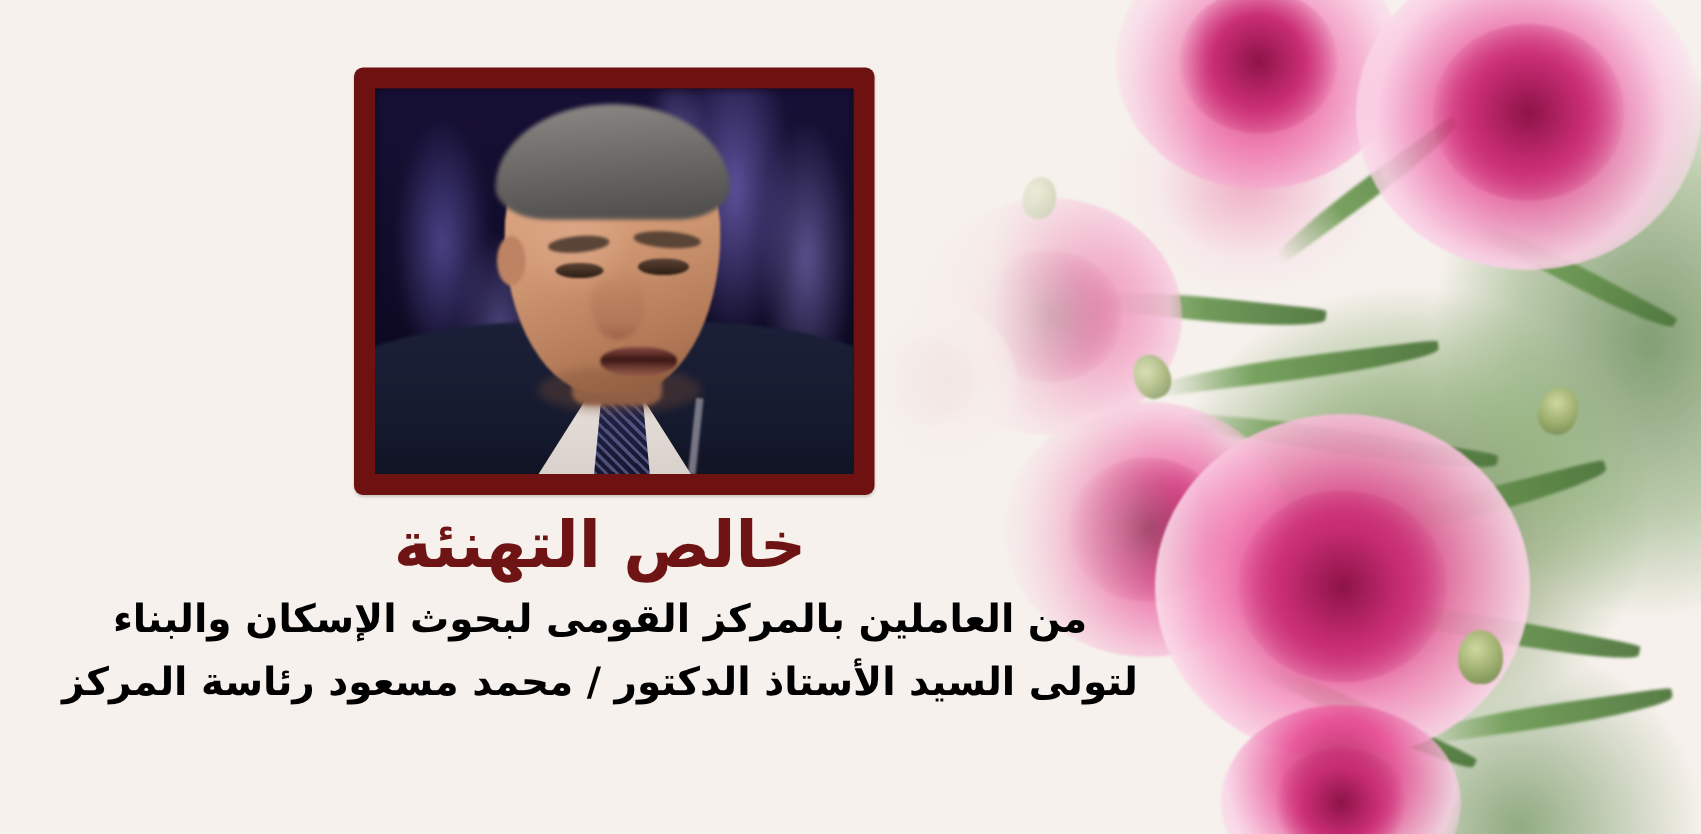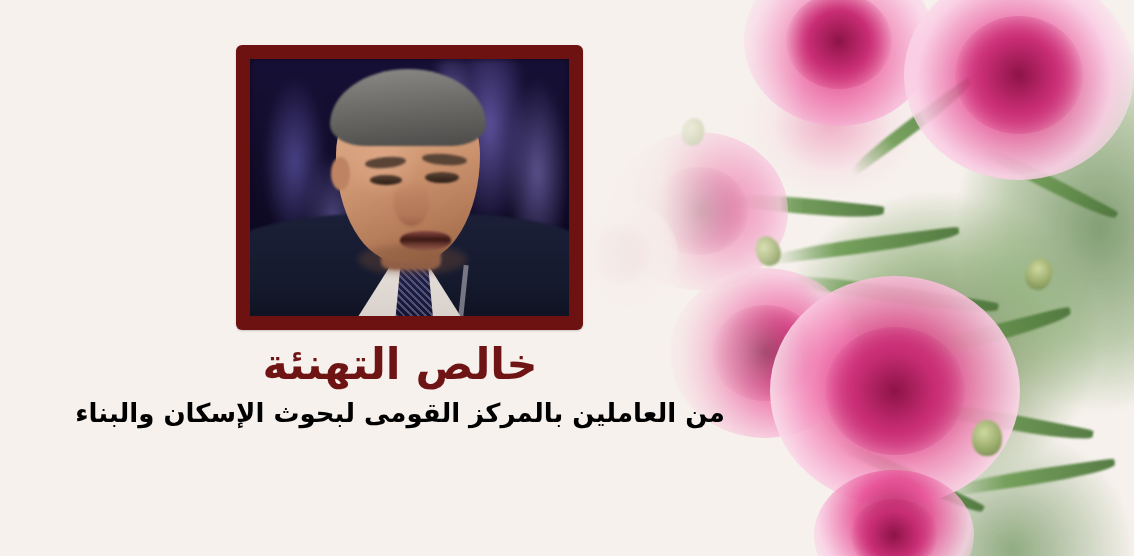--- a/index.html
+++ b/index.html
@@ -329,15 +329,16 @@
       <div class="eye r"></div>
       <div class="nose"></div>
       <div class="mouth"></div>
       <div class="jawshadow"></div>
     </div>
   </div>
 
   <div class="text-block">
     <h1 class="headline">خالص التهنئة</h1>
     <p class="subline">من العاملين بالمركز القومى لبحوث الإسكان والبناء</p>
+    <p class="subline">لتولى السيد الأستاذ الدكتور / محمد مسعود رئاسة المركز</p>
   </div>
 
 </div>
 
 </body></html>

